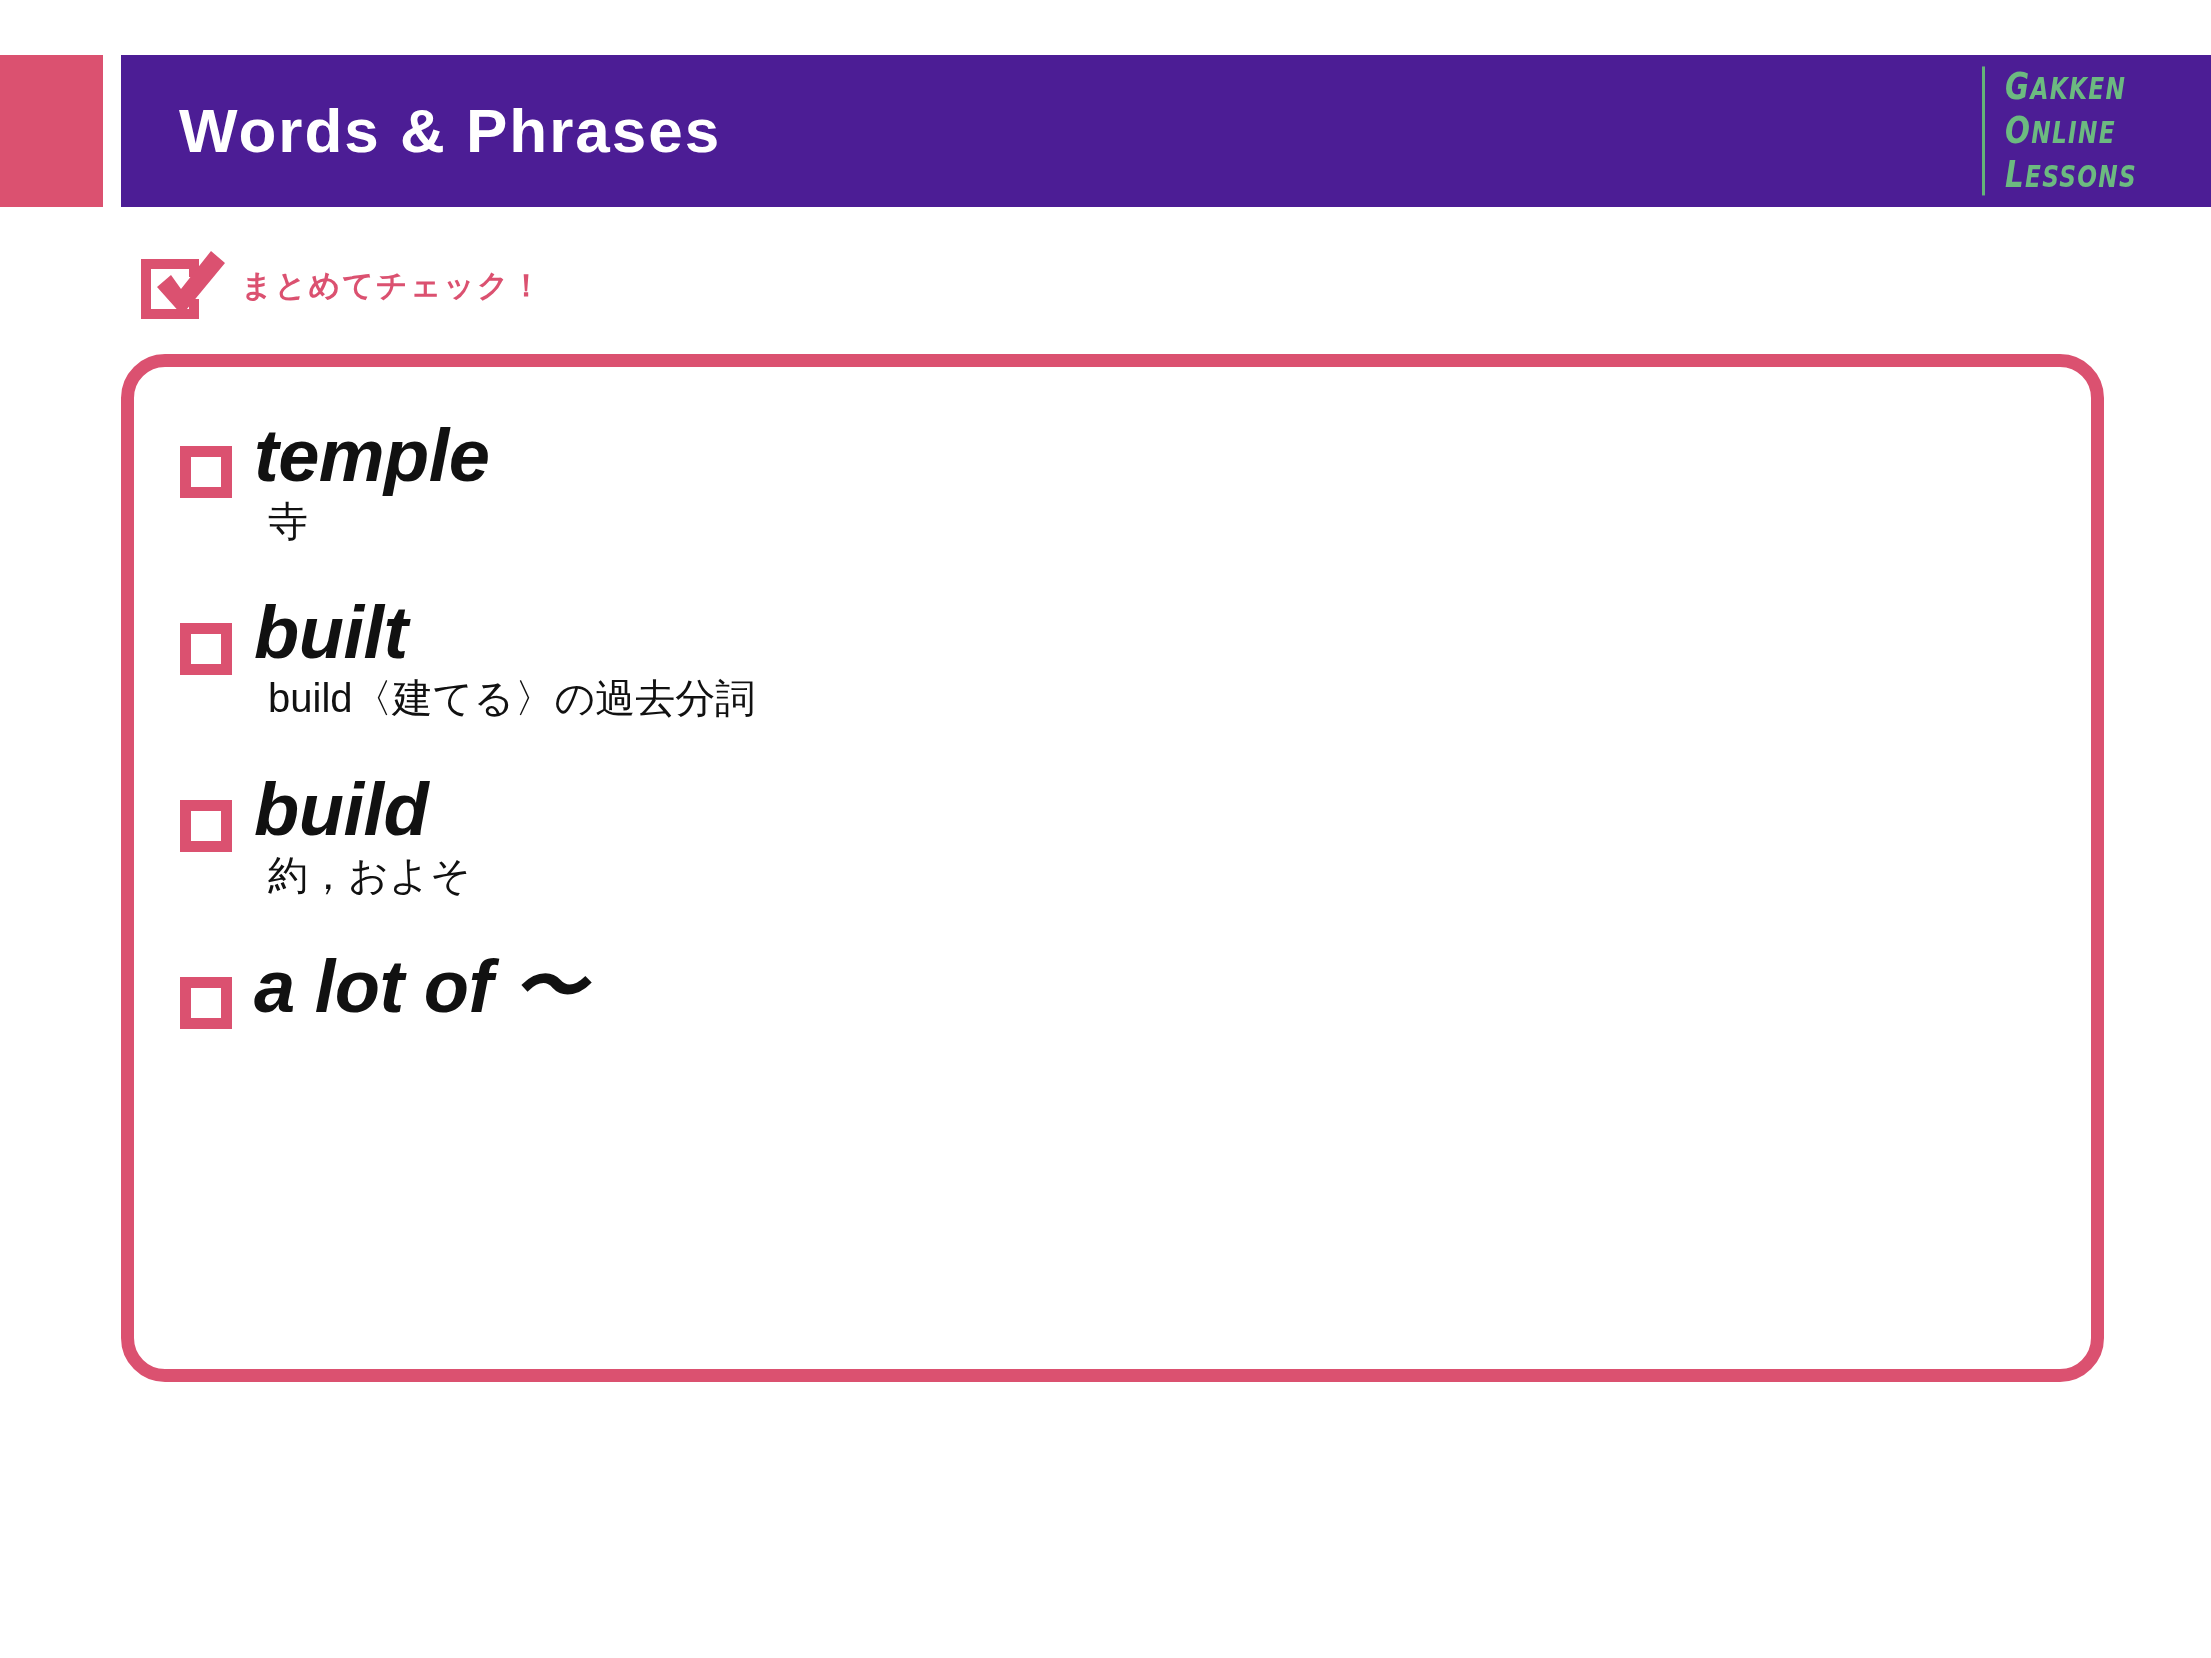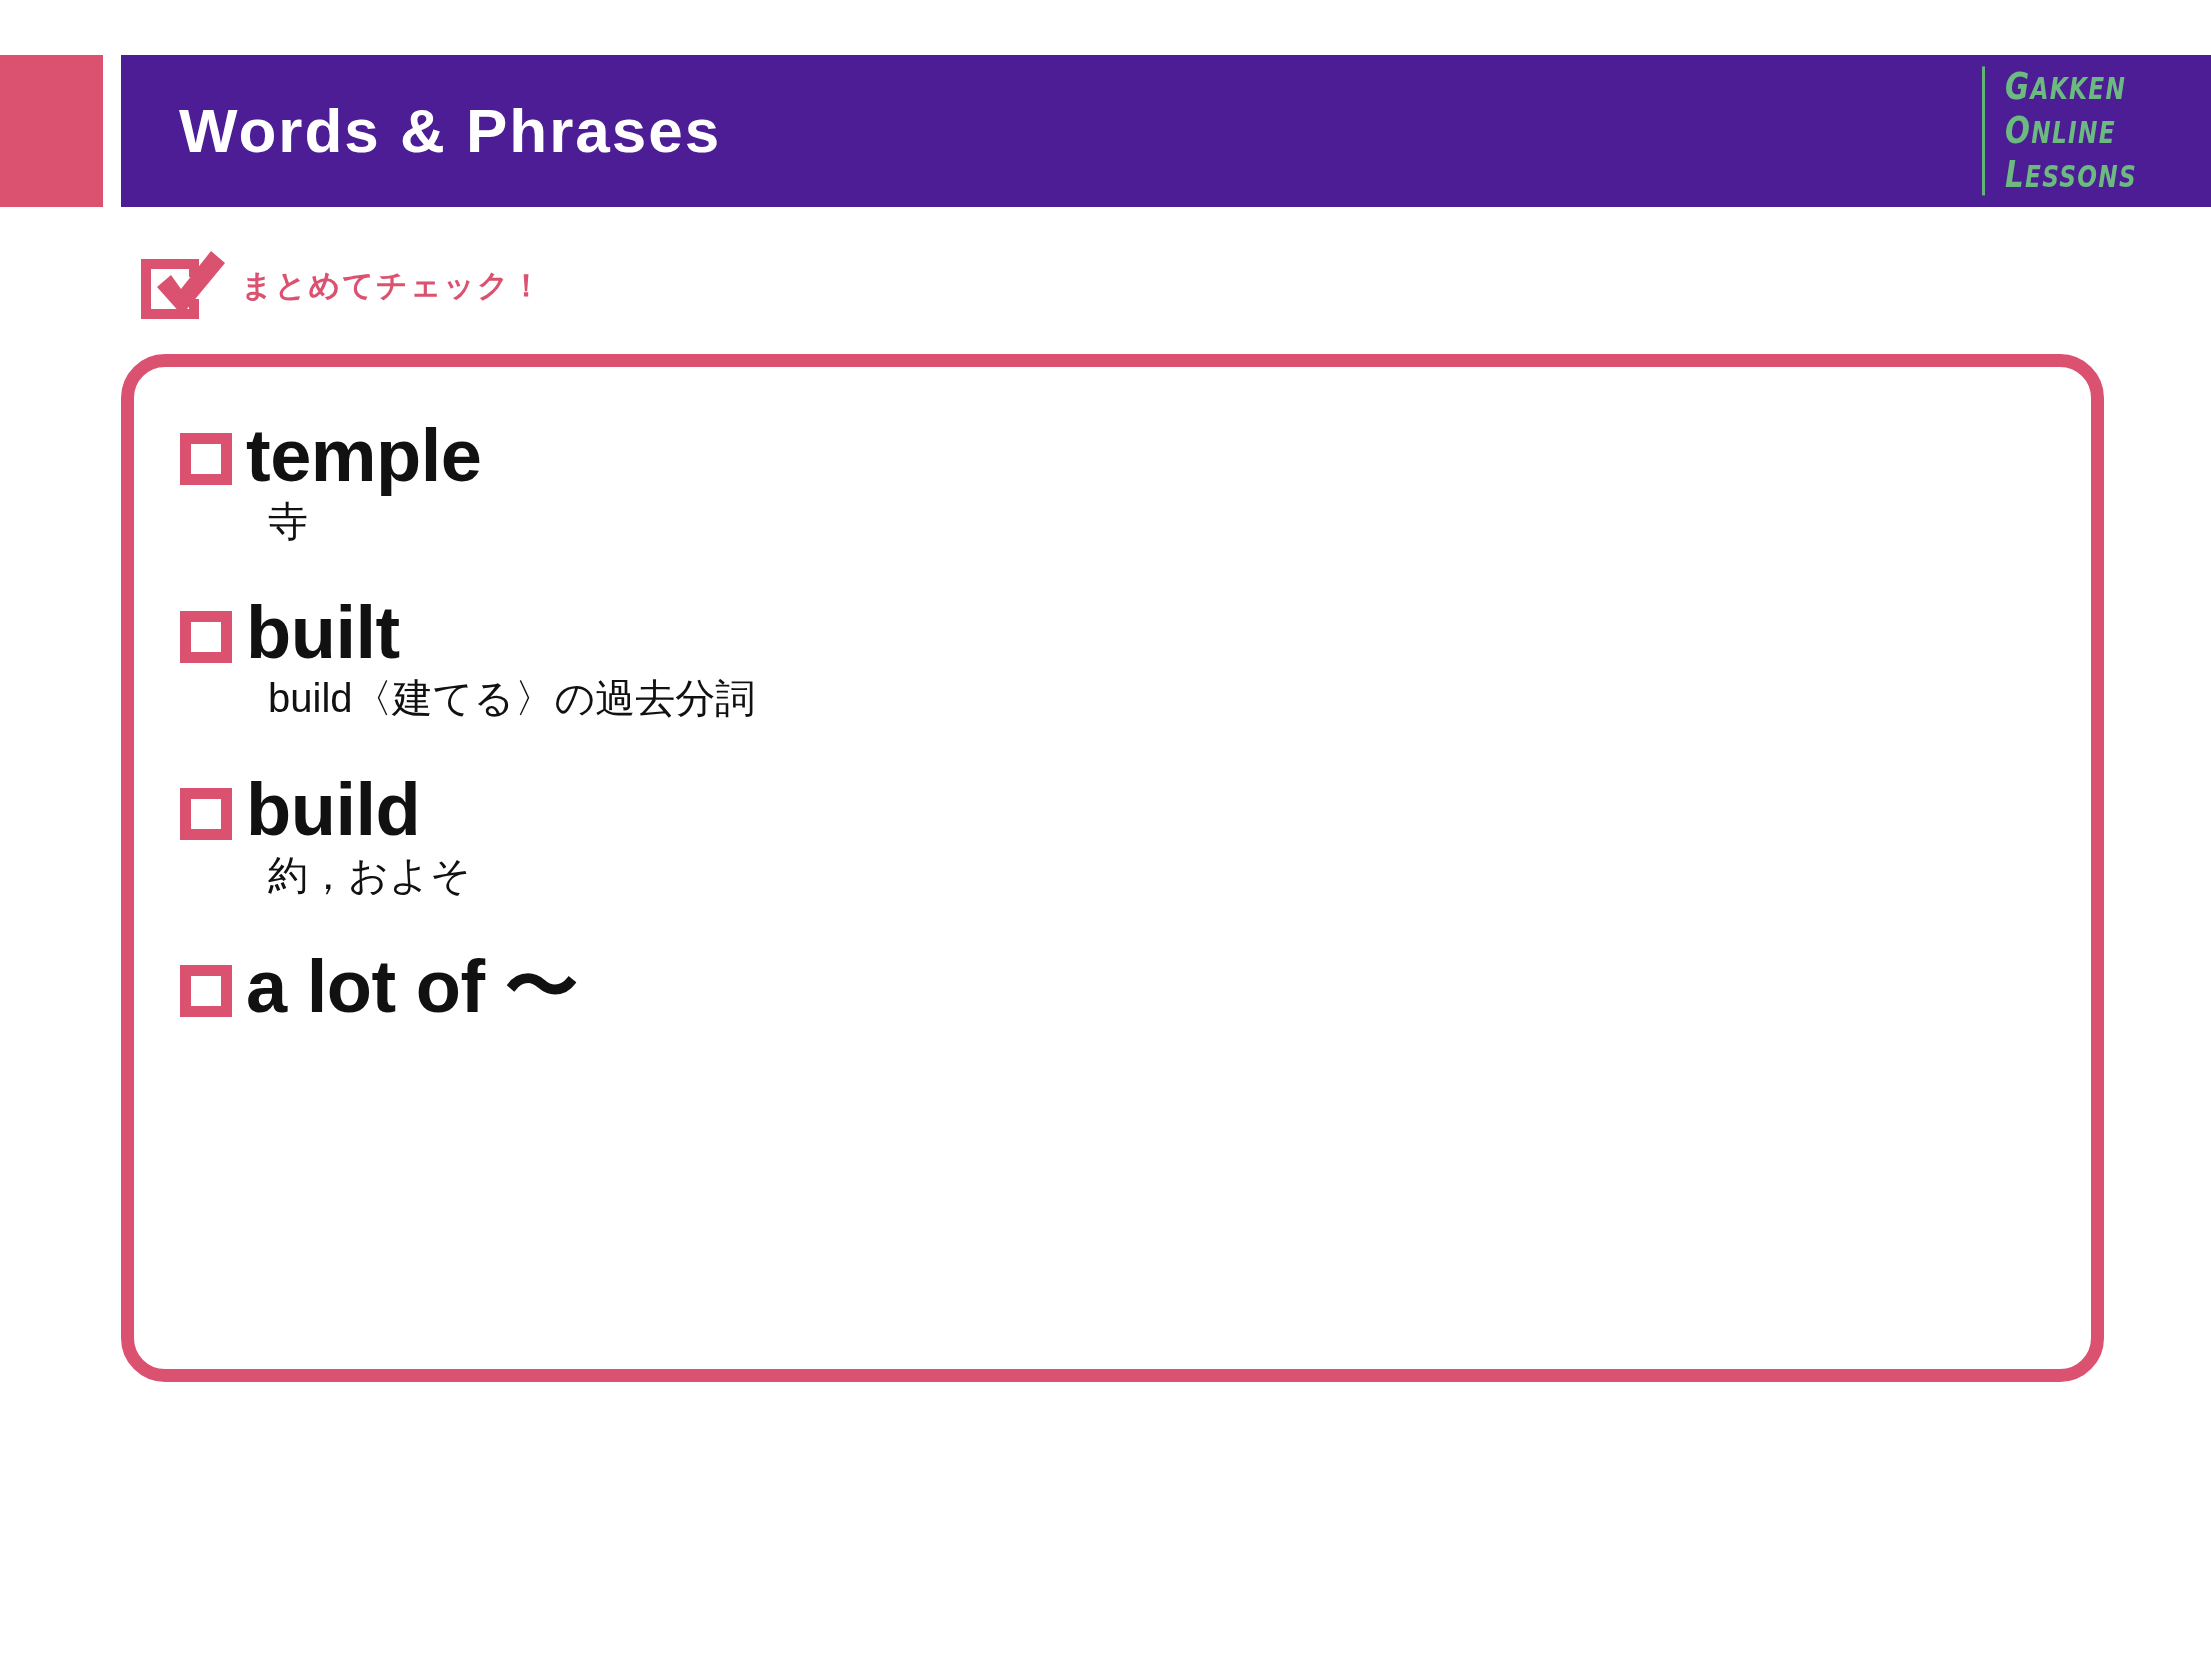--- a/index.html
+++ b/index.html
@@ -108,22 +108,23 @@
   }
   .word-list{
     position:absolute;
     left:46px; top:48px;
     right:30px;
   }
   .word-entry{ margin-bottom:45px; }
   .word-entry:last-child{ margin-bottom:16px; }
   .word-head{
     display:flex;
-    align-items:center;
-    gap:14px;
+    align-items:flex-end;
+    gap:22px;
+    font-style:italic;
   }
   .word-box{
     width:52px; height:52px;
     border:11px solid #db5170;
     box-sizing:border-box;
     flex:none;
     margin-top:6px;
   }
   .word-term{
     font-size:74px;

